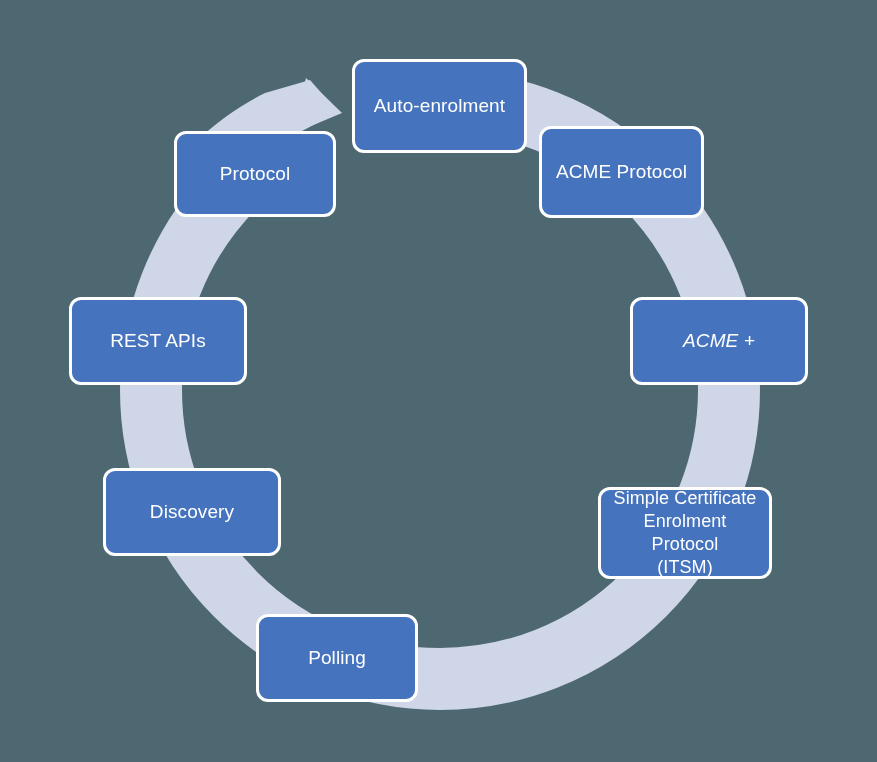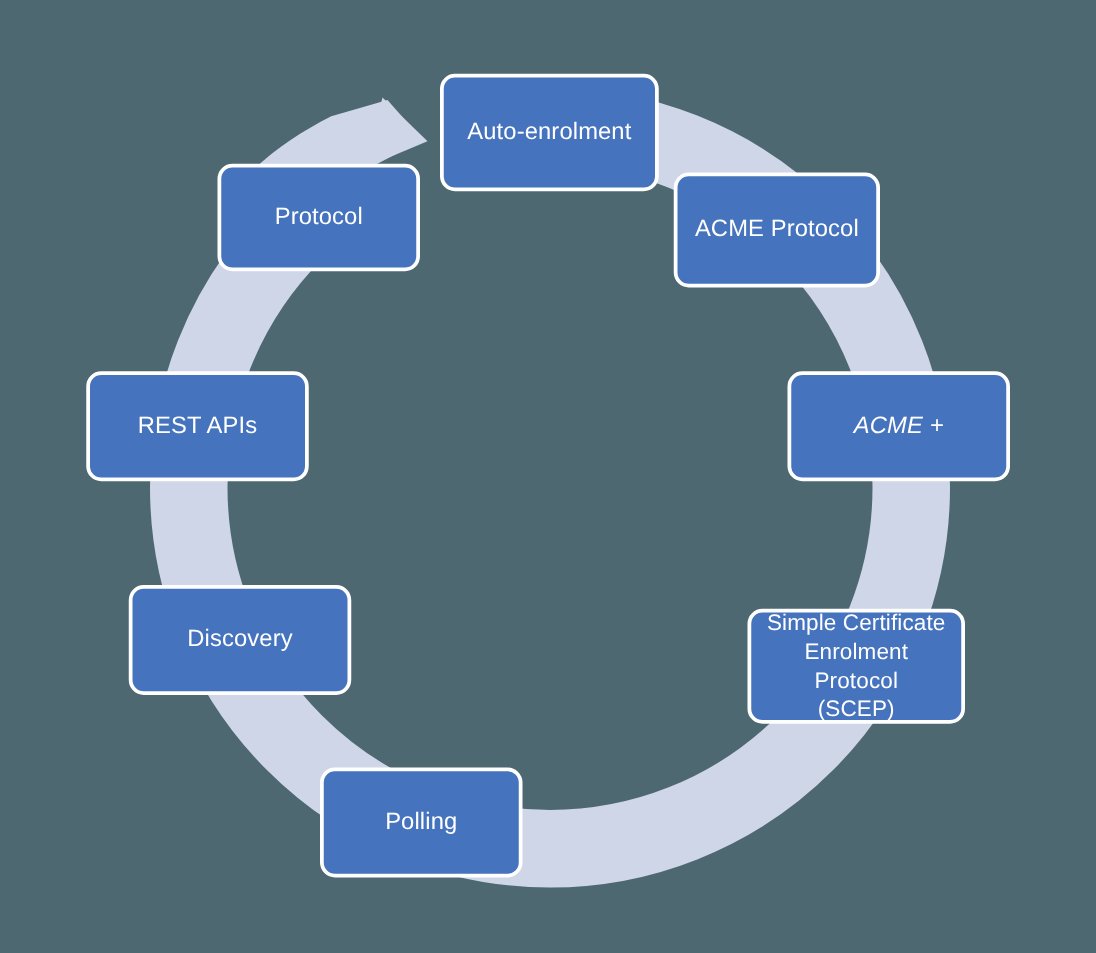--- a/index.html
+++ b/index.html
@@ -61,32 +61,32 @@
              C264,150 247,162 233,176
              L196,142
              C215,123 239,106 265,93 Z"></path>
     <path fill="#ced6e8" d="M306,78 L342,113 L292,134 Z"></path>
   </svg>
 
   <div class="node" style="left:352px; top:59px; width:175px; height:94px;">
     <span class="node-label">Auto-enrolment</span>
   </div>
 
-  <div class="node" style="left:539px; top:126px; width:165px; height:92px;margin-top:12px;">
+  <div class="node" style="left:539px; top:126px; width:165px; height:92px;">
     <span class="node-label">ACME Protocol</span>
   </div>
 
   <div class="node" style="left:630px; top:297px; width:178px; height:88px;font-style:italic;">
     <span class="node-label">ACME +</span>
   </div>
 
   <div class="node" style="left:598px; top:487px; width:174px; height:92px; font-size:18px;">
     <span class="node-label">Simple Certificate
 Enrolment Protocol
-(SCEP)</span>
+(ITSM)</span>
   </div>
 
 
   <div class="node" style="left:256px; top:614px; width:162px; height:88px;">
     <span class="node-label">Polling</span>
   </div>
 
   <div class="node" style="left:103px; top:468px; width:178px; height:88px;">
     <span class="node-label">Discovery</span>
   </div>

